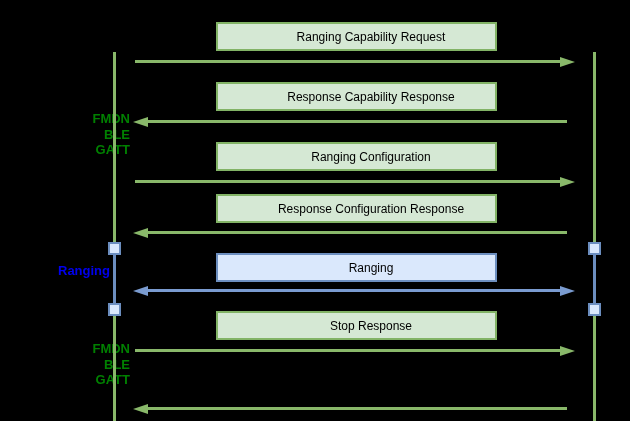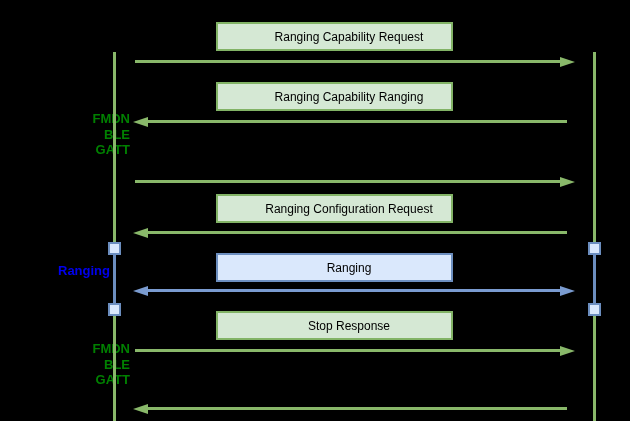--- a/index.html
+++ b/index.html
@@ -61,21 +61,21 @@
   }
   .phase-label.green { color: var(--label-green); left: 20px; width: 110px; }
   .phase-label.blue  { color: var(--label-blue);  left: 0;    width: 110px; }
   
   .msg { position: absolute; inset: 0; pointer-events: none; }
   .msg.green { --arrow-col: var(--green-arrow); --box-fill: var(--green-fill); --box-stroke: var(--green-stroke); }
   .msg.blue  { --arrow-col: var(--blue-arrow);  --box-fill: var(--blue-fill);  --box-stroke: var(--blue-stroke); }
   .msg-box {
     position: absolute;
     left: 216px;
-    width: 237px;
+    width: 281px;
     height: 29px;
     top: var(--box-top);
     box-sizing: border-box;
     background: var(--box-fill);
     border: 2px solid var(--box-stroke);
     display: flex;
     align-items: center;
     justify-content: center;
     padding-left: 29px;
   }
@@ -145,40 +145,43 @@
     </div>
     <div class="msg-arrow">
 
       <span class="arrow-line"></span>
       <span class="head head-right"></span>
     </div>
   </div>
 
   <div class="msg green left" style="--box-top:82px; --arrow-top:122px">
     <div class="msg-box">
-      <span class="msg-label">Ranging Capability Ranging</span>
+      <span class="msg-label">Response Capability Response</span>
     </div>
     <div class="msg-arrow">
       <span class="head head-left"></span>
       <span class="arrow-line"></span>
 
     </div>
   </div>
 
   <div class="msg green right" style="--box-top:142px; --arrow-top:182px">
+    <div class="msg-box">
+      <span class="msg-label">Ranging Configuration</span>
+    </div>
     <div class="msg-arrow">
 
       <span class="arrow-line"></span>
       <span class="head head-right"></span>
     </div>
   </div>
 
   <div class="msg green left" style="--box-top:194px; --arrow-top:233px">
     <div class="msg-box">
-      <span class="msg-label">Ranging Configuration Request</span>
+      <span class="msg-label">Response Configuration Response</span>
     </div>
     <div class="msg-arrow">
       <span class="head head-left"></span>
       <span class="arrow-line"></span>
 
     </div>
   </div>
 
   <div class="msg blue both" style="--box-top:253px; --arrow-top:291px">
     <div class="msg-box">

